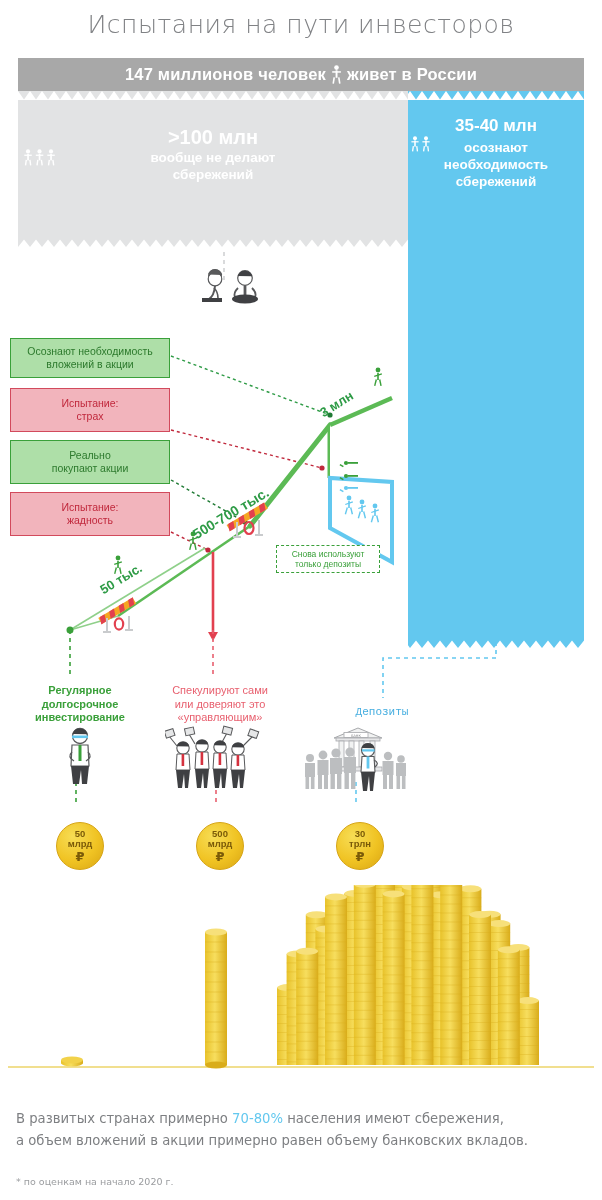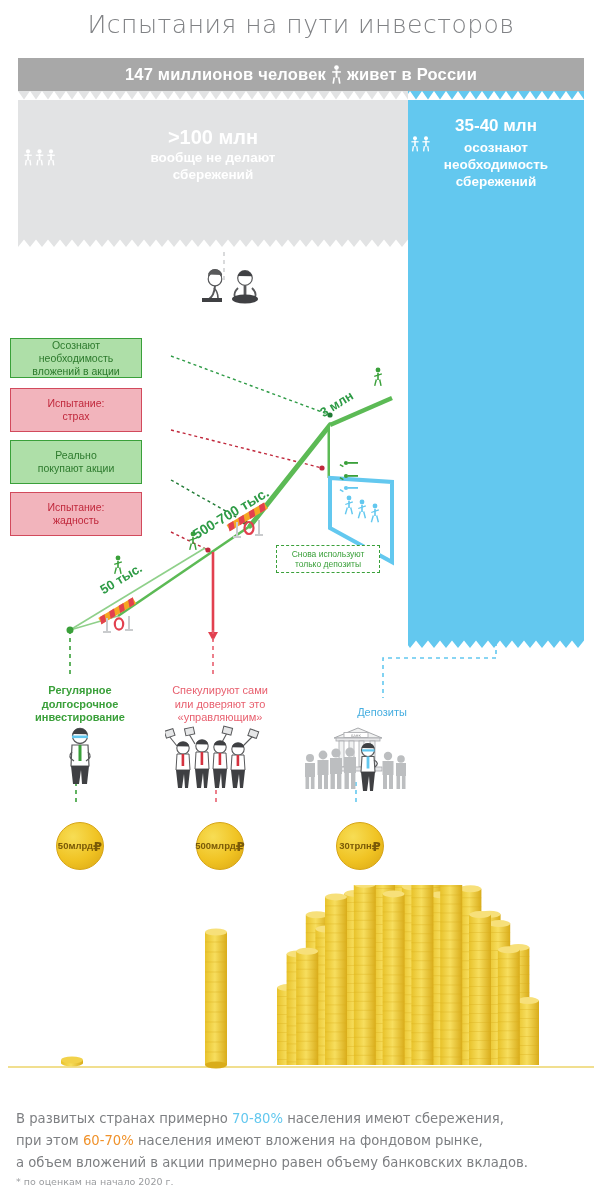--- a/index.html
+++ b/index.html
@@ -34,21 +34,21 @@
   #bluepanel{top:91px;left:408px;width:176px;height:549px;background:#63c8ef;}
 
   .panel-txt{position:absolute;left:0;width:100%;text-align:center;color:#ffffff;font-weight:bold;}
   #grey-t1{top:35px;font-size:20px;}
   #grey-t2{top:58px;font-size:13.5px;line-height:17px;}
   #blue-t1{top:25px;font-size:17px;}
   #blue-t2{top:48px;font-size:13.5px;line-height:17px;}
 
   
   .lbox{
-    width:132px;text-align:center;font-size:10.5px;line-height:13px;
+    width:160px;text-align:center;font-size:10.5px;line-height:13px;
     display:flex;align-items:center;justify-content:center;
     box-sizing:border-box;padding:4px 14px;
   }
   .lbox.green{background:#aedfa8;border:1.3px solid #3aa03a;color:#2d7a2d;}
   .lbox.red{background:#f2b4bc;border:1.3px solid #d24a5c;color:#c0283c;}
 
   #box1{top:338px;left:10px;height:40px;}
   #box2{top:388px;left:10px;height:44px;}
   #box3{top:440px;left:10px;height:44px;}
   #box4{top:492px;left:10px;height:44px;}
@@ -67,28 +67,28 @@
     transform-origin:left bottom;
   }
   #lab3mln{top:405px;left:325px;font-size:13px;transform:rotate(-32deg);}
   #lab500{top:526px;left:198px;font-size:14px;transform:rotate(-31deg);}
   #lab50{top:582px;left:105px;font-size:13px;transform:rotate(-31deg);}
 
   
   .catlab{text-align:center;font-size:11px;line-height:13.5px;width:150px;}
   #cat1{top:684px;left:5px;color:#3aa03a;font-weight:bold;}
   #cat2{top:684px;left:145px;color:#e8606f;}
-  #cat3{top:706px;left:307px;color:#46aee0;}
+  #cat3{top:706px;left:307px;color:#46aee0;font-family:Liberation Mono, monospace;}
 
   
   .coin{
     width:46px;height:46px;border-radius:50%;
     background:radial-gradient(circle at 35% 30%, #f7dd55 0%, #f0c323 55%, #d9a512 100%);
     border:1.5px solid #d6a415;
-    display:flex;align-items:center;justify-content:center;
+    display:flex;flex-direction:column;align-items:center;justify-content:center;
     color:#7a5a08;font-weight:bold;font-size:9.5px;line-height:10px;
   }
   .coin .rub{font-size:13px;line-height:13px;margin-top:1px;}
   #coin1{top:822px;left:56px;}
   #coin2{top:822px;left:196px;}
   #coin3{top:822px;left:336px;}
 
   
   #footer{
     top:1108px;left:16px;width:572px;font-size:13.2px;line-height:22px;
@@ -1058,18 +1058,15 @@
         <line x1="497.8" x2="519.8" y1="163.8" y2="163.8" stroke="#d9ac1a" stroke-width="0.7" opacity="0.5"></line>
         <line x1="497.8" x2="519.8" y1="172.8" y2="172.8" stroke="#d9ac1a" stroke-width="0.7" opacity="0.5"></line>
       </g>
   </g>
 </svg>
 
 <div class="abs" id="footer">
   <div>
     <span>В развитых странах примерно </span><span class="hl-blue">70-80%</span><span> населения имеют сбережения,</span>
   </div>
-  <div>
-    <span>при этом </span><span class="hl-orange">60-70%</span><span> населения имеют вложения на фондовом рынке,</span>
-  </div>
   <div>а объем вложений в акции примерно равен объему банковских вкладов.</div>
 </div>
 <div class="abs" id="footnote">* по оценкам на начало 2020 г.</div>
 
 </body></html>

